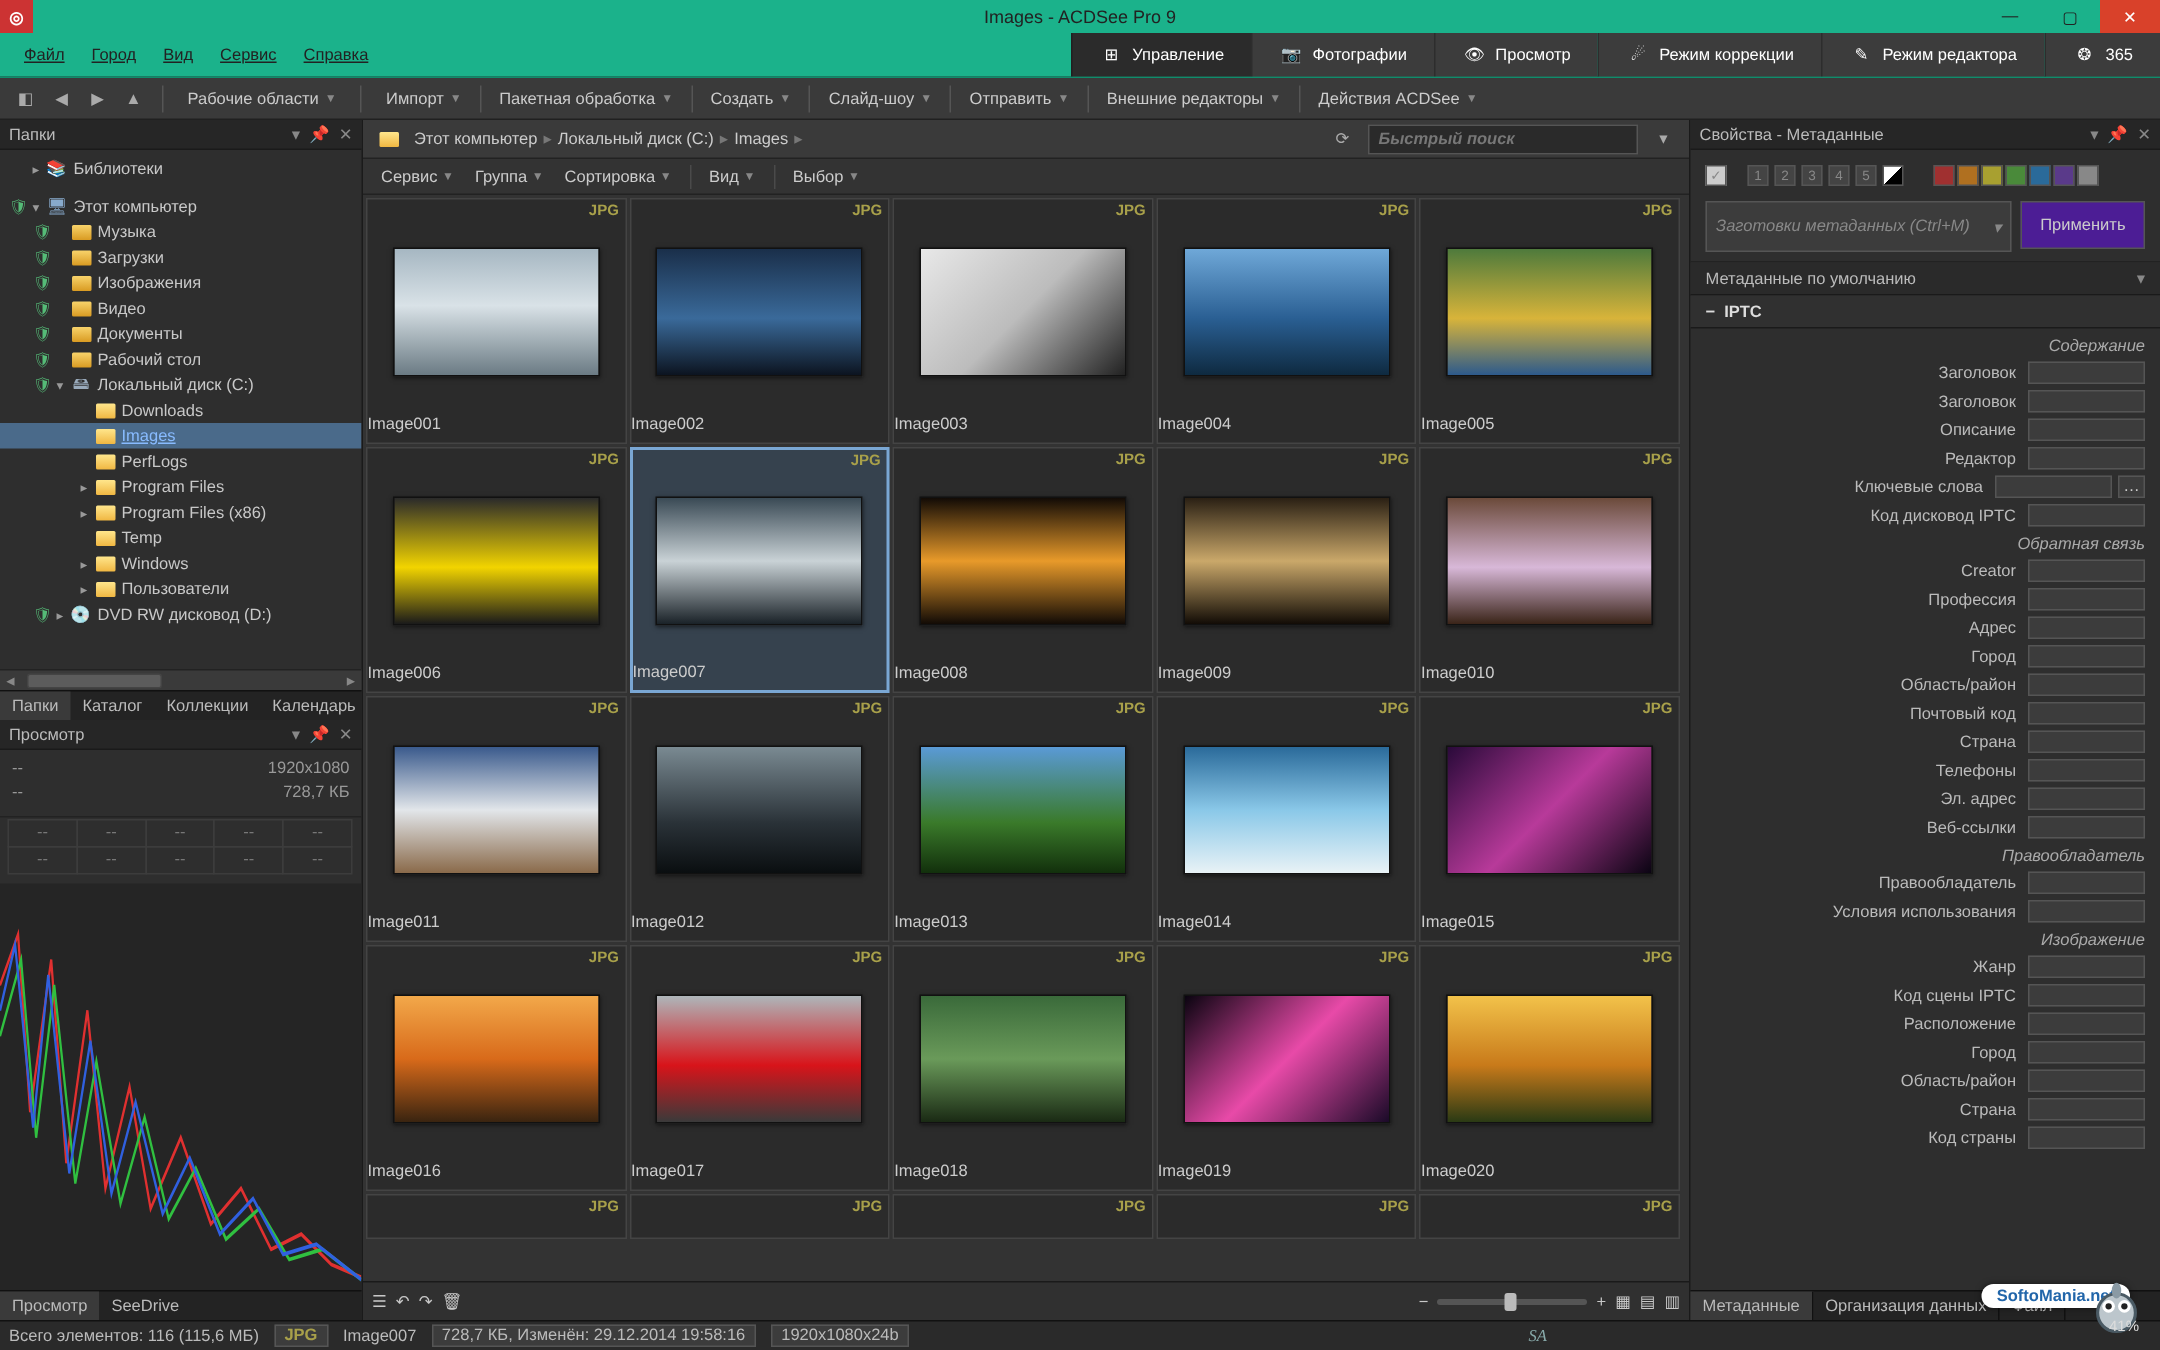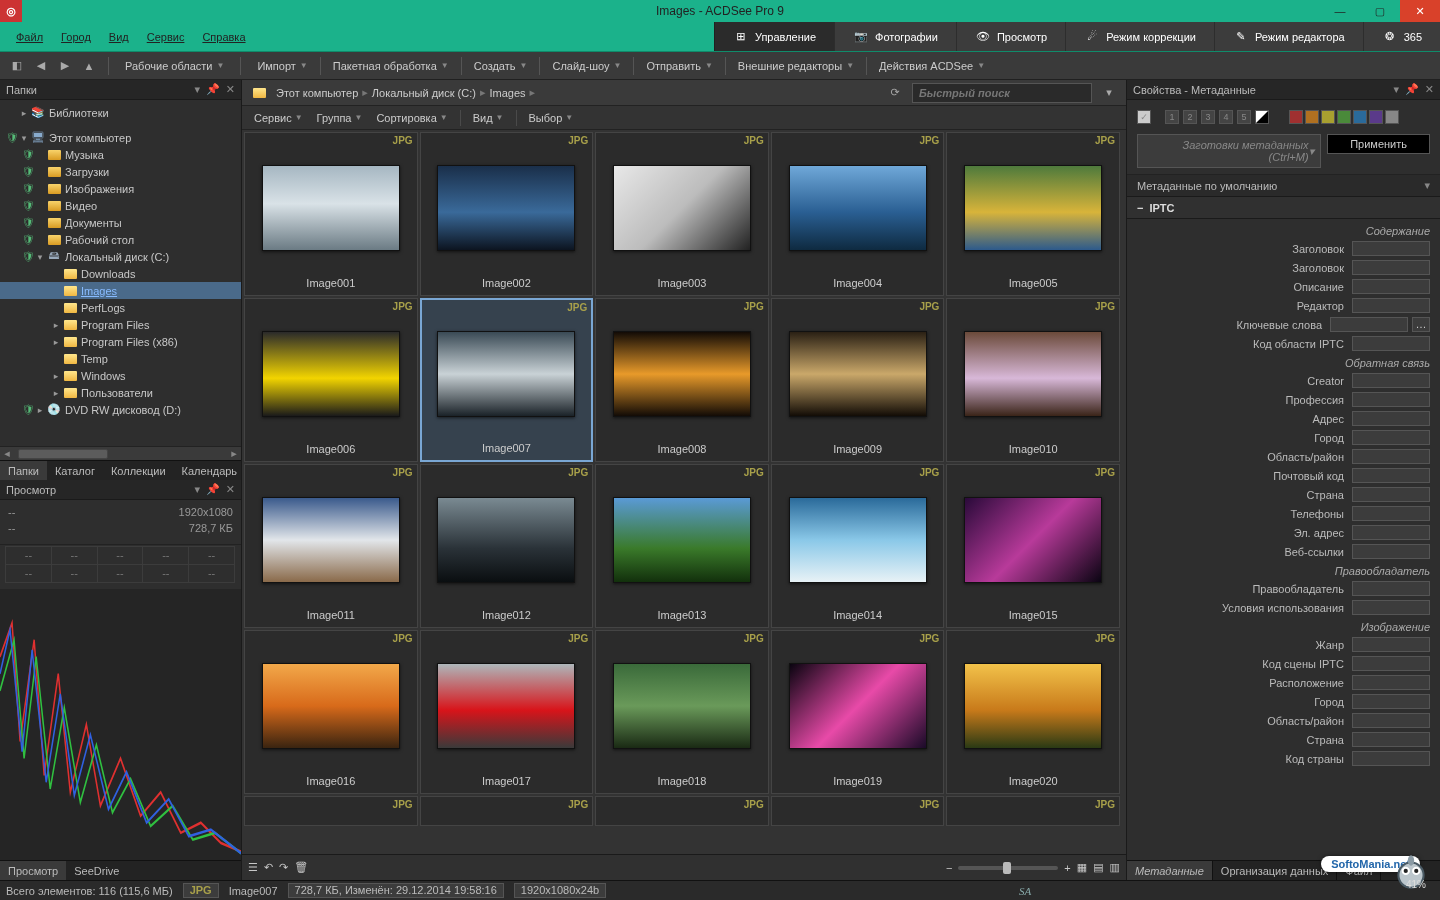--- a/index.html
+++ b/index.html
@@ -82,50 +82,50 @@
 .filter-row .sepv{width:1px;height:16px;background:#4a4a4a;margin:0 4px;}
 
 
 .grid-wrap{ flex:1; overflow:hidden; background:#333; position:relative;}
 .grid { display:grid; grid-template-columns: repeat(5, 1fr); gap:2px; padding:2px 6px 2px 2px;}
 .thumb { background:#2b2b2b; border:1px solid #444; display:flex; flex-direction:column; height:164px; position:relative;}
 .thumb.selected{ border:2px solid #7aa7d4; background:#36424e;}
 .thumb .badge{ position:absolute; top:2px; right:4px; color:#a8a04a; font-size:10px; font-weight:bold;}
 .thumb .imgbox{ flex:1; display:flex; align-items:center; justify-content:center; padding:16px 10px 6px;}
 .thumb .img{ width:138px; height:86px; border:1px solid #111; box-shadow:0 1px 3px rgba(0,0,0,.6);}
-.thumb .name{ text-align:center; padding:4px 0 6px; color:#ccc;}
+.thumb .name{ padding:4px 0 6px; color:#ccc;}
 .thumb.partial{height:30px;}
 
 
 .cbot { height:26px; background:#303030; border-top:1px solid #1a1a1a; display:flex; align-items:center; padding:0 6px; gap:6px;}
 .cbot .sp{flex:1;}
 .cbot .slider{width:100px; height:4px; background:#555; position:relative; border-radius:2px;}
 .cbot .slider .kn{position:absolute; top:-4px; left:45px; width:8px;height:12px;background:#bbb;border-radius:2px;}
 
 
 .rp-top{ padding:6px 10px; border-bottom:1px solid #222;}
 .rt-row{display:flex; align-items:center; gap:4px; height:22px;}
 .rating-box{width:14px;height:14px;border:1px solid #555; background:#444; color:#888; font-size:9px; display:flex;align-items:center;justify-content:center;}
 .rating-box.chk{background:#ccc;}
 .color-sw{width:14px;height:14px;border:1px solid #555;}
 .meta-preset{display:flex; gap:6px; margin-top:6px;}
 .meta-preset .sel{flex:1; height:20px; background:#3c3c3c; border:1px solid #555; display:flex; align-items:center; padding:16px 6px; font-style:italic; color:#888;text-align:right;}
-.meta-preset .btn{padding:0 22px; height:20px; background:#000000; border:1px solid #555; display:flex;align-items:center; color:#ccc;}
+.meta-preset .btn{padding:0 12px; height:32px; background:#4c1d95; border:1px solid #555; display:flex;align-items:center; color:#ccc;}
 .rp-sub{ height:22px; background:#2a2a2a; border-bottom:1px solid #1a1a1a; display:flex; align-items:center; padding:0 10px; color:#bbb;}
 .rp-sub .car{margin-left:auto; color:#888;}
 .iptc-hd{ height:22px; background:#303030; border-bottom:1px solid #1a1a1a; padding:0 10px; display:flex; align-items:center; gap:6px; font-weight:bold; color:#ddd;}
 .fields{ flex:1; overflow:auto; padding:2px 10px 6px;}
 .sec-title{ text-align:right; color:#aaa; padding:4px 0 2px;font-style:italic;}
 .field{ display:flex; align-items:center; height:19px; gap:4px;}
 .field .lbl{ flex:1; text-align:right; color:#bbb; padding-right:4px;}
 .field .inp{ width:78px; height:15px; background:#3c3c3c; border:1px solid #555;}
 .field .more{width:18px;height:15px;background:#3c3c3c;border:1px solid #555; text-align:center; line-height:12px; color:#ccc;}
 .rp-tabs{height:20px; background:#232323; display:flex; border-top:1px solid #111;}
 .rp-tabs .tab{padding:0 8px; display:flex; align-items:center; color:#bbb; border-right:1px solid #111;}
-.rp-tabs .tab.active{background:#3a3a3a;font-style:italic;}
+.rp-tabs .tab.active{background:#3a3a3a;}
 
 
 .status { height:20px; background:#2a2a2a; border-top:1px solid #111; display:flex; align-items:center; padding:0 6px; gap:10px; color:#bbb;}
 .status .pill{background:#3c3c3c; padding:0 6px; border:1px solid #555; height:15px; line-height:13px;}
 .status .jpg{color:#a8a04a; font-weight:bold;}
 .status .sa{flex:1; text-align:center; font-style:italic; font-family:Georgia,serif; color:#8aa;}
 .watermark{position:absolute; right:20px; bottom:28px; background:#fff; color:#26a; padding:2px 10px; border-radius:10px; font-size:11px; font-weight:bold; box-shadow:0 0 4px rgba(0,0,0,.5);}
 .mascot{position:absolute; right:8px; bottom:6px; width:42px; height:42px; }
 .mascot svg{width:100%;height:100%;}
 .zoompct{position:absolute; right:14px; bottom:10px; color:#ddd; font-size:10px;}
@@ -733,21 +733,21 @@
         <div class="field">
           <div class="lbl">Редактор</div>
           <div class="inp"></div>
         </div>
         <div class="field">
           <div class="lbl">Ключевые слова</div>
           <div class="inp"></div>
           <div class="more">…</div>
         </div>
         <div class="field">
-          <div class="lbl">Код области IPTC</div>
+          <div class="lbl">Код дисковод IPTC</div>
           <div class="inp"></div>
         </div>
         <div class="sec-title">Обратная связь</div>
         <div class="field">
           <div class="lbl">Creator</div>
           <div class="inp"></div>
         </div>
         <div class="field">
           <div class="lbl">Профессия</div>
           <div class="inp"></div>

